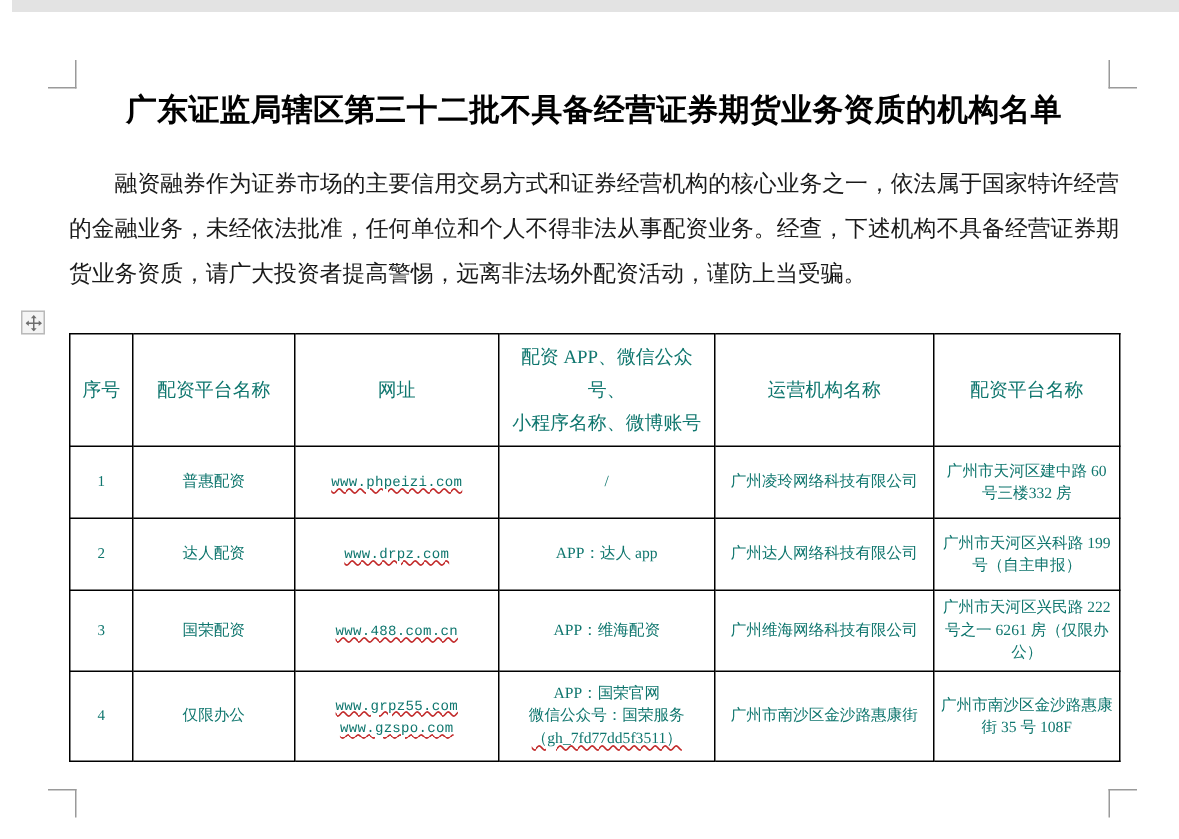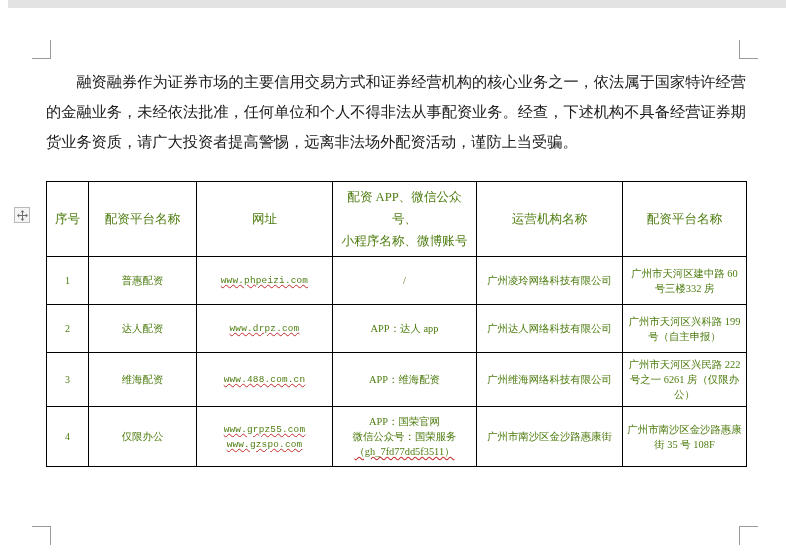--- a/index.html
+++ b/index.html
@@ -121,21 +121,21 @@
     width: 700px;
     table-layout: fixed;
   }
   table#data-table td,
   table#data-table th {
     border: 1px solid #000000;
     padding: 4px 3px;
     text-align: center;
     vertical-align: middle;
     font-weight: normal;
-    color: #4d7c0f;
+    color: #0f766e;
   }
   thead th {
     font-size: 12.6px;
     font-weight: bold;
     line-height: 22px;
     height: 66px;
     box-sizing: border-box;
   }
   tbody td {
     font-size: 10.4px;
@@ -197,20 +197,21 @@
         <polygon points="5.5,0 3.6,2.2 7.4,2.2"></polygon>
         <polygon points="5.5,11 3.6,8.8 7.4,8.8"></polygon>
         <polygon points="0,5.5 2.2,3.6 2.2,7.4"></polygon>
         <polygon points="11,5.5 8.8,3.6 8.8,7.4"></polygon>
       </g>
     </svg>
   </div>
 
   <div id="doc-body">
 
+    <h1 id="doc-title">广东证监局辖区第三十二批不具备经营证券期货业务资质的机构名单</h1>
 
     <p id="intro-paragraph">融资融券作为证券市场的主要信用交易方式和证券经营机构的核心业务之一，依法属于国家特许经营的金融业务，未经依法批准，任何单位和个人不得非法从事配资业务。经查，下述机构不具备经营证券期货业务资质，请广大投资者提高警惕，远离非法场外配资活动，谨防上当受骗。</p>
 
     <div id="data-table-wrap">
       <table id="data-table">
         <colgroup>
           <col class="col-index">
           <col class="col-platform">
           <col class="col-url">
           <col class="col-app">
@@ -250,21 +251,21 @@
                 <span class="url-line">www.drpz.com</span>
               </td>
               <td class="cell-app">
                 <span class="app-line">APP：达人 app</span>
               </td>
               <td class="cell-operator">广州达人网络科技有限公司</td>
               <td class="cell-address">广州市天河区兴科路 199 号（自主申报）</td>
             </tr>
             <tr>
               <td class="cell-index">3</td>
-              <td class="cell-platform">维海配资</td>
+              <td class="cell-platform">国荣配资</td>
               <td class="cell-url">
                 <span class="url-line">www.488.com.cn</span>
               </td>
               <td class="cell-app">
                 <span class="app-line">APP：维海配资</span>
               </td>
               <td class="cell-operator">广州维海网络科技有限公司</td>
               <td class="cell-address">广州市天河区兴民路 222 号之一 6261 房（仅限办公）</td>
             </tr>
             <tr class="row-tall">

